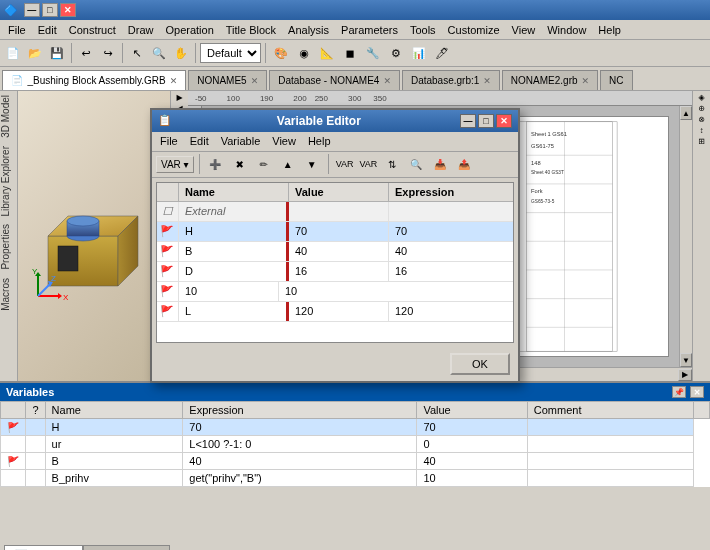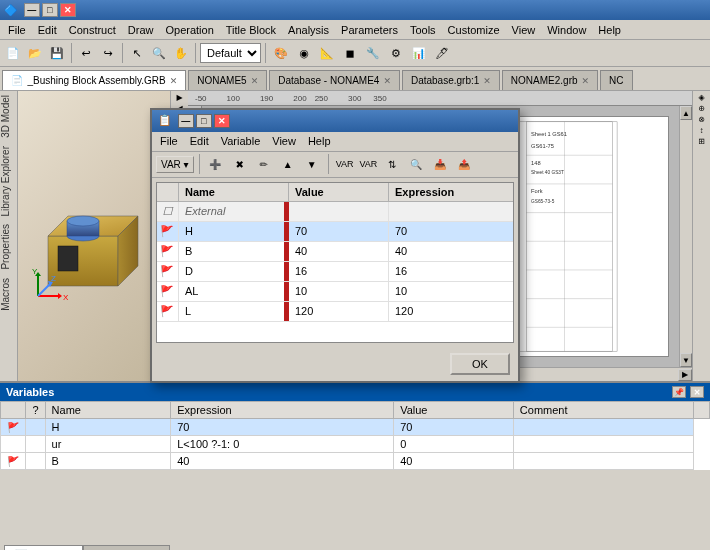--- a/index.html
+++ b/index.html
@@ -245,21 +245,21 @@
     .var-col-value { width: 100px; border-right: 1px solid #b0b0b0; padding: 3px 6px; font-weight: bold; }
     .var-col-expr { flex: 1; padding: 3px 6px; font-weight: bold; }
     .var-table-row {
       display: flex;
       border-bottom: 1px solid #e0e0e0;
       font-size: 11px;
     }
     .var-table-row.selected { background: #cce4ff; }
     .var-table-row.group-header { background: #f0f0f0; font-style: italic; color: #666; }
     .var-cell-icon { width: 22px; border-right: 1px solid #e0e0e0; padding: 3px 2px; display: flex; align-items: center; justify-content: center; }
-    .var-cell-name { width: 110px; border-right: 5px solid #b91c1c; padding: 3px 6px; }
+    .var-cell-name { width: 110px; border-right: 3px solid #b91c1c; padding: 3px 6px; }
     .var-cell-value { width: 100px; border-right: 1px solid #e0e0e0; padding: 3px 6px; }
     .var-cell-expr { flex: 1; padding: 3px 6px; }
     .var-scroll { height: 140px; overflow-y: auto; overflow-x: hidden; }
     .modal-footer {
       display: flex;
       justify-content: flex-end;
       padding: 6px 8px;
       gap: 6px;
     }
     .modal-btn {
@@ -567,20 +567,28 @@
           <td></td>
         </tr>
         <tr>
           <td class="var-icon">🚩</td>
           <td></td>
           <td>B</td>
           <td>40</td>
           <td>40</td>
           <td></td>
         </tr>
+        <tr>
+          <td></td>
+          <td></td>
+          <td>B_prihv</td>
+          <td>get("prihv","B")</td>
+          <td>10</td>
+          <td></td>
+        </tr>
       </tbody>
     </table>
   </div>
 </div>
 
 <div class="bottom-tabs">
   <div class="bottom-tab active">
     <span>📊</span>
     <span>Variables</span>
   </div>
@@ -588,20 +596,21 @@
     <span>⚠</span>
     <span>Diagnostics</span>
   </div>
 </div>
 
 <div class="modal-overlay">
   <div class="modal" style="position:relative; left:-20px; top:-30px;">
 
     <div class="modal-title-bar">
       <span style="font-size:11px; margin-right:6px;">📋</span>
+      <span class="modal-title-text">Variable Editor</span>
       <div class="modal-title-btns">
         <div class="modal-title-btn">—</div>
         <div class="modal-title-btn">□</div>
         <div class="modal-title-btn" style="background:#ff5555; color:white;">✕</div>
       </div>
     </div>
 
     <div class="modal-menu-bar">
       <div class="modal-menu-item">File</div>
       <div class="modal-menu-item">Edit</div>
@@ -664,21 +673,20 @@
 
         <div class="var-table-row">
           <div class="var-cell-icon" style="color:#2255aa;">🚩</div>
           <div class="var-cell-name">D</div>
           <div class="var-cell-value">16</div>
           <div class="var-cell-expr">16</div>
         </div>
 
         <div class="var-table-row">
           <div class="var-cell-icon" style="color:#2255aa;">🚩</div>
-          <div class="var-cell-name">AL</div>
           <div class="var-cell-value">10</div>
           <div class="var-cell-expr">10</div>
         </div>
 
         <div class="var-table-row">
           <div class="var-cell-icon" style="color:#2255aa;">🚩</div>
           <div class="var-cell-name">L</div>
           <div class="var-cell-value">120</div>
           <div class="var-cell-expr">120</div>
         </div>

